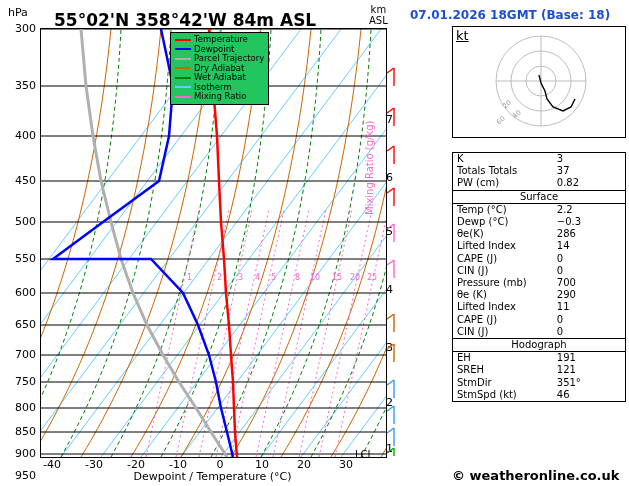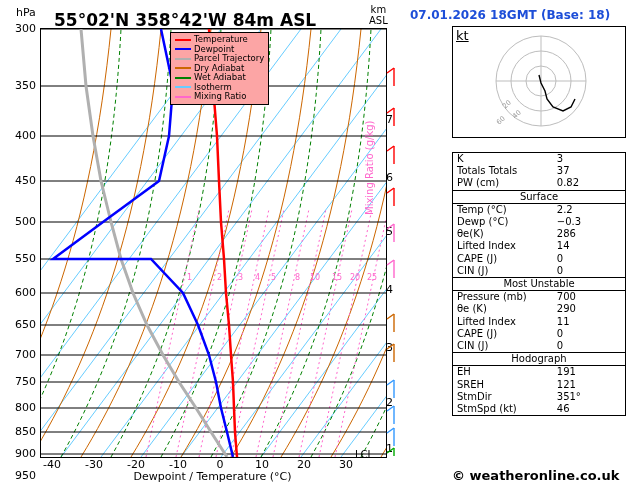--- a/index.html
+++ b/index.html
@@ -2,36 +2,36 @@
 <html><head>
 <meta charset="utf-8">
 <style>
   html,body{margin:0;padding:0;}
   body{width:629px;height:486px;background:#ffffff;font-family:"DejaVu Sans",sans-serif;position:relative;overflow:hidden;}
   .root{position:absolute;left:0;top:0;width:629px;height:486px;}
 
   
   #skewt{position:absolute;left:0;top:0;width:400px;height:486px;}
   #plot{position:absolute;left:40px;top:28px;width:345px;height:428px;border:1px solid #000;background:#fff;overflow:hidden;}
-  .hpa-label{position:absolute;left:8px;top:6px;font-size:11px;color:#000;margin-left:8px;}
+  .hpa-label{position:absolute;left:8px;top:6px;font-size:11px;color:#000;}
   .km-label{position:absolute;left:369px;top:4px;font-size:10px;color:#000;text-align:center;line-height:11px;}
   .title{position:absolute;left:54px;top:10px;font-size:17px;font-weight:bold;color:#000;}
   .ylabels{position:absolute;left:0;top:28px;width:38px;height:428px;text-align:right;}
   .ylabels div{position:absolute;right:2px;font-size:11px;color:#000;}
   .xlabels{position:absolute;left:40px;top:458px;width:345px;height:14px;}
   .xlabels div{position:absolute;font-size:11px;color:#000;transform:translateX(-50%);}
   .xaxis-title{position:absolute;left:40px;top:470px;width:345px;text-align:center;font-size:11px;color:#000;}
   .kmlabels{position:absolute;left:386px;top:28px;width:16px;height:428px;}
   .kmlabels div{position:absolute;left:0;font-size:11px;color:#000;}
   .mixlabel{position:absolute;left:364px;top:215px;font-size:10px;color:#ff66cc;
     transform:rotate(-90deg);transform-origin:left top;white-space:nowrap;}
   .lcl{position:absolute;left:355px;top:433px;font-size:10px;color:#000;margin-top:16px;}
 
   
-  .legend{position:absolute;left:170px;top:32px;background:#fca5a5;border:1px solid #000;padding:2px 4px;font-size:8.5px;line-height:9.5px;}
+  .legend{position:absolute;left:170px;top:32px;background:#22c55e;border:1px solid #000;padding:2px 4px;font-size:8.5px;line-height:9.5px;}
   .legend div{white-space:nowrap;}
   .legend i{display:inline-block;width:16px;height:0;border-top-width:2px;border-top-style:solid;vertical-align:middle;margin-right:3px;}
 
   
   #rightcol{position:absolute;left:404px;top:0;width:225px;height:486px;}
   .hdr{position:absolute;left:6px;top:8px;font-size:12px;font-weight:bold;color:#1d4ed8;white-space:nowrap;}
   #hodo{position:absolute;left:48px;top:26px;width:172px;height:110px;border:1px solid #000;background:#fff;}
   .kt{position:absolute;left:3px;top:1px;font-size:13px;color:#000;text-decoration:underline;}
   #tbl{position:absolute;left:48px;top:152px;width:172px;border:1px solid #000;font-size:10px;color:#000;}
   #tbl table{border-collapse:collapse;width:100%;}
@@ -299,23 +299,20 @@
               <td class="val">14</td>
             </tr>
           <tr>
               <td>CAPE (J)</td>
               <td class="val">0</td>
             </tr>
           <tr>
               <td>CIN (J)</td>
               <td class="val">0</td>
             </tr>
-          <tr class="sec">
-              <td colspan="2">Most Unstable</td>
-            </tr>
           <tr>
               <td>Pressure (mb)</td>
               <td class="val">700</td>
             </tr>
           <tr>
               <td>θe (K)</td>
               <td class="val">290</td>
             </tr>
           <tr>
               <td>Lifted Index</td>

